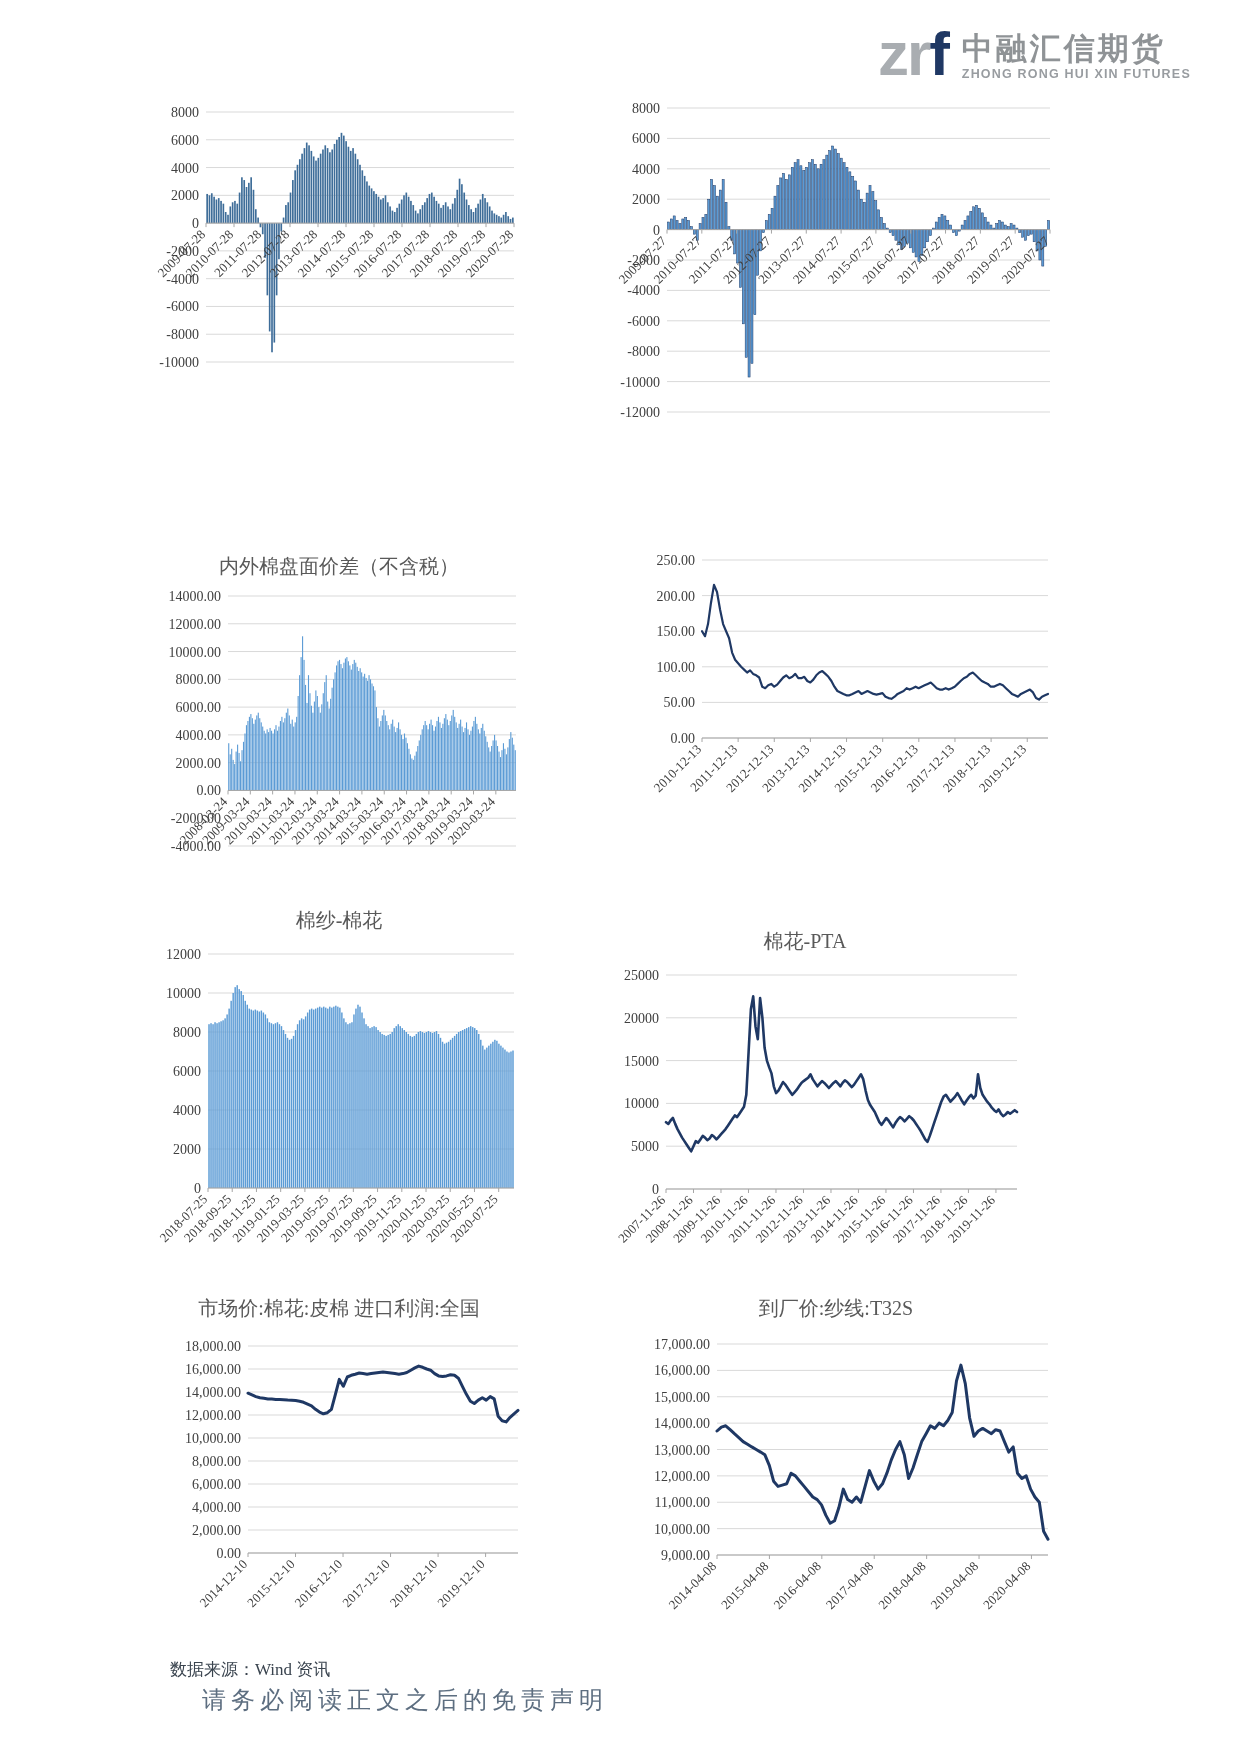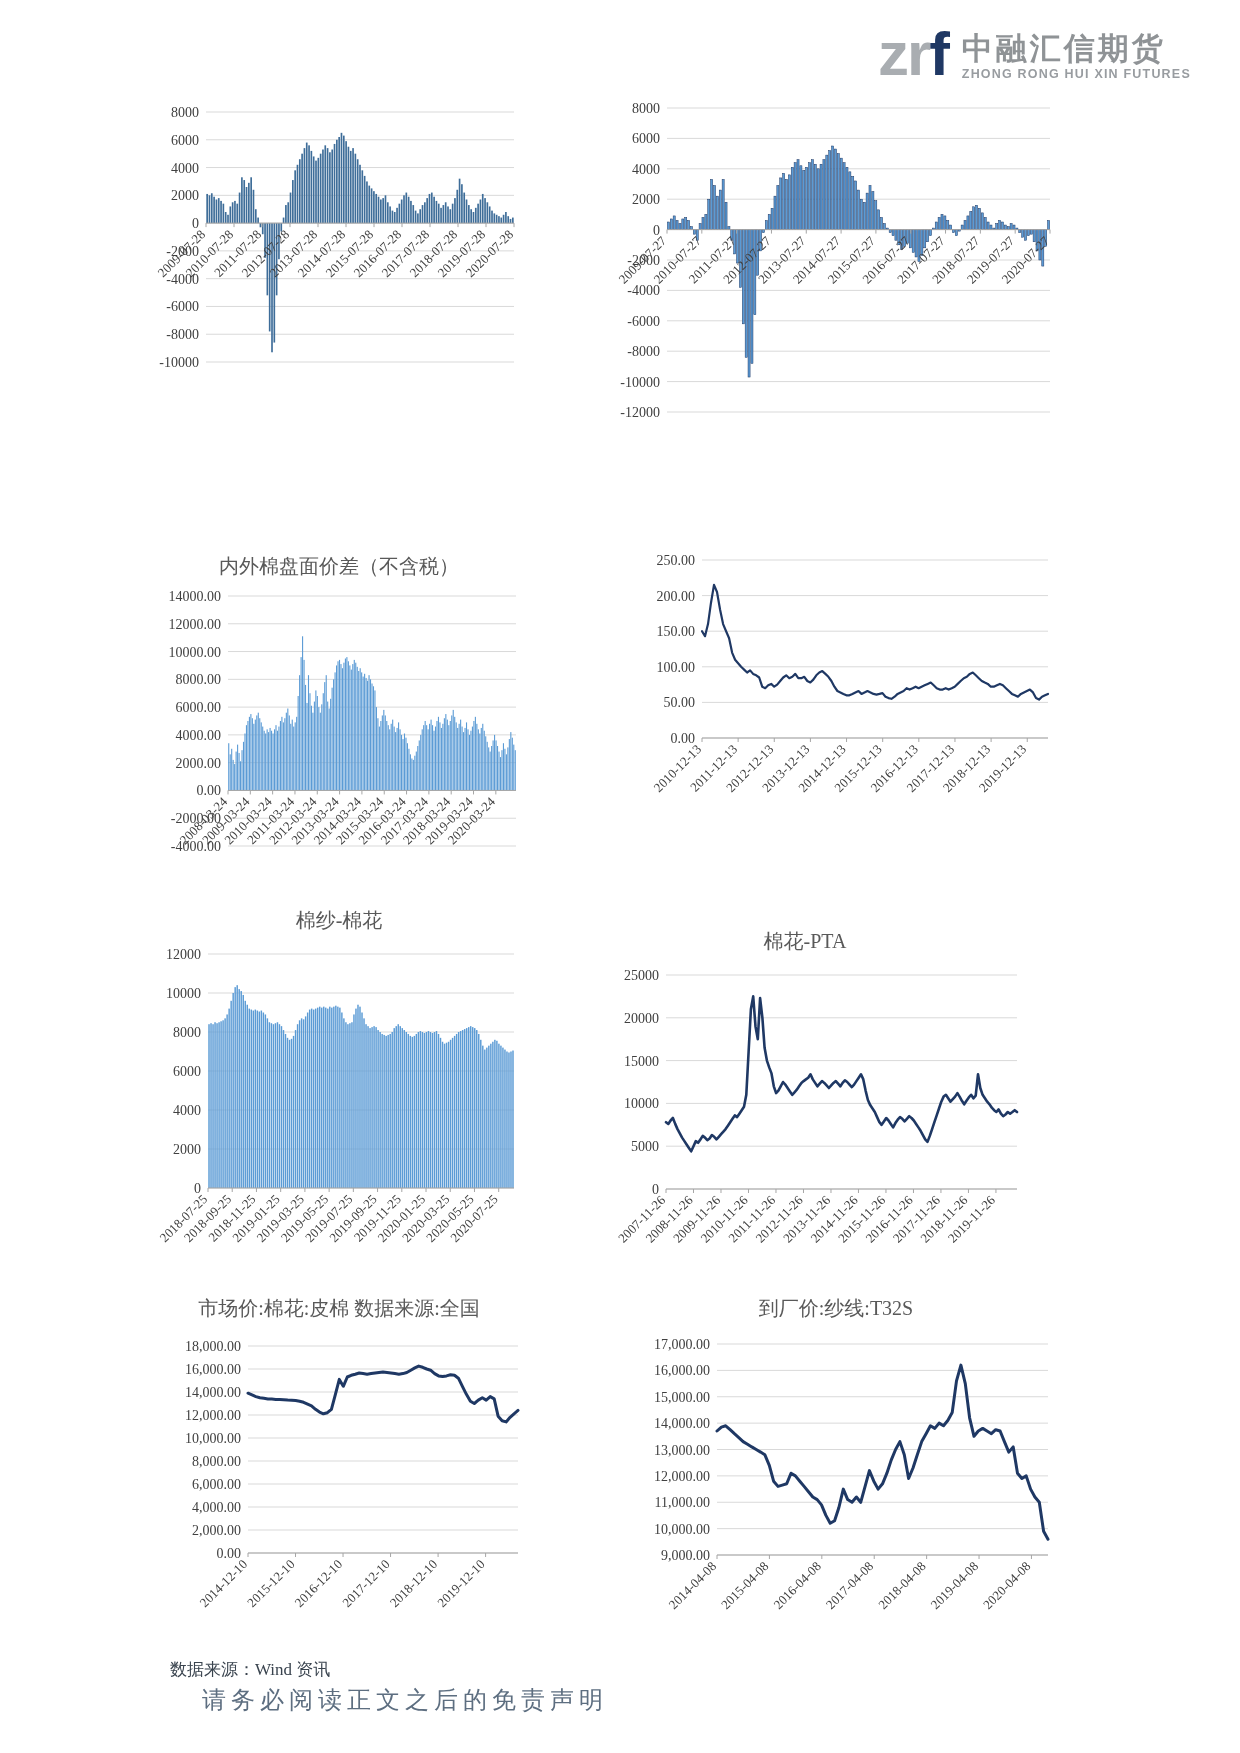--- a/index.html
+++ b/index.html
@@ -924,21 +924,21 @@
       <text transform="translate(332.5,242) rotate(-45)" text-anchor="end" font-size="13" fill="#404040">2016-11-26</text>
       <line x1="359.95" y1="230" x2="359.95" y2="234" stroke="#a6a6a6" stroke-width="1"></line>
       <text transform="translate(359.9,242) rotate(-45)" text-anchor="end" font-size="13" fill="#404040">2017-11-26</text>
       <line x1="387.445" y1="230" x2="387.445" y2="234" stroke="#a6a6a6" stroke-width="1"></line>
       <text transform="translate(387.4,242) rotate(-45)" text-anchor="end" font-size="13" fill="#404040">2018-11-26</text>
       <line x1="414.94" y1="230" x2="414.94" y2="234" stroke="#a6a6a6" stroke-width="1"></line>
       <text transform="translate(414.9,242) rotate(-45)" text-anchor="end" font-size="13" fill="#404040">2019-11-26</text>
     </svg>
 </div>
 <div class="chart-block" id="cb6" style="left: 148px; top: 1288px; width: 382px; height: 400px;">
-  <div class="chart-title" style="height: 40px;">市场价:棉花:皮棉 数据来源:全国</div>
+  <div class="chart-title" style="height: 40px;">市场价:棉花:皮棉 进口利润:全国</div>
   <svg width="382" height="320" viewBox="0 0 382 320">
       <line x1="100" y1="18" x2="370" y2="18" stroke="#d9d9d9" stroke-width="1"></line>
       <text x="93" y="23" text-anchor="end" font-size="14" fill="#404040">18,000.00</text>
       <line x1="100" y1="41" x2="370" y2="41" stroke="#d9d9d9" stroke-width="1"></line>
       <text x="93" y="46" text-anchor="end" font-size="14" fill="#404040">16,000.00</text>
       <line x1="100" y1="64" x2="370" y2="64" stroke="#d9d9d9" stroke-width="1"></line>
       <text x="93" y="69" text-anchor="end" font-size="14" fill="#404040">14,000.00</text>
       <line x1="100" y1="87" x2="370" y2="87" stroke="#d9d9d9" stroke-width="1"></line>
       <text x="93" y="92" text-anchor="end" font-size="14" fill="#404040">12,000.00</text>
       <line x1="100" y1="110" x2="370" y2="110" stroke="#d9d9d9" stroke-width="1"></line>

